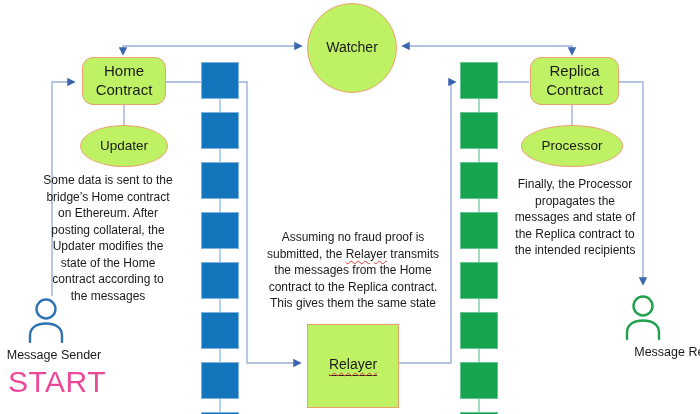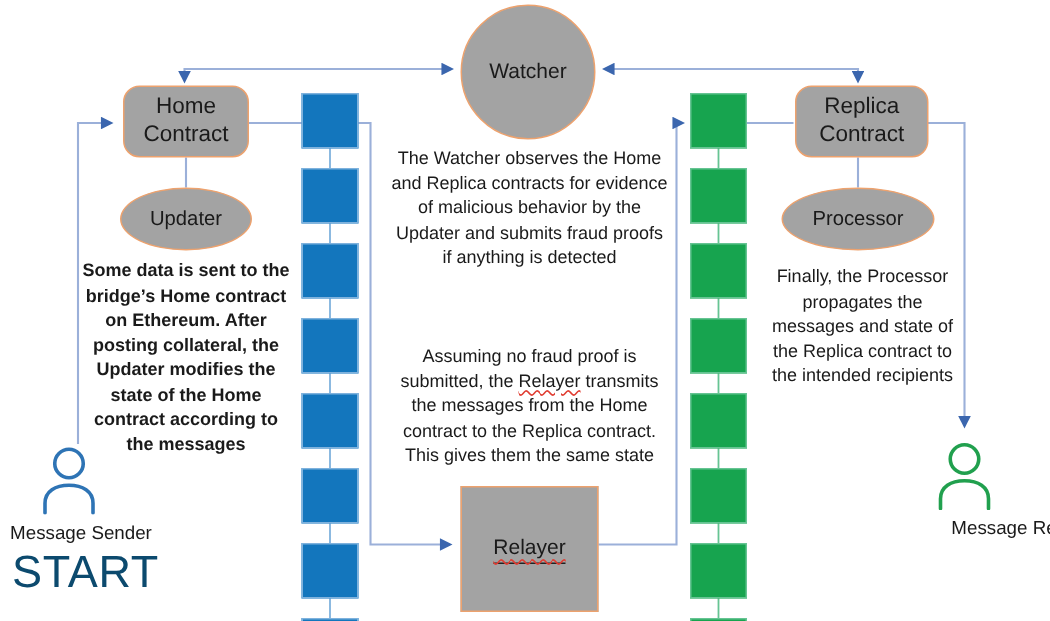--- a/index.html
+++ b/index.html
@@ -13,52 +13,52 @@
   
   .col{position:absolute;top:0;width:38px;height:414px;}
   .col-blue{left:201px;}
   .col-green{left:460px;}
   .block{position:absolute;left:0;width:38px;height:37px;}
   .block-blue{background:#1376bd;border:1px solid #7fb2dd;}
   .block-green{background:#17a44f;border:1px solid #66c493;}
 
   
   .node{
-    position:absolute;background:#a3a3a3;border:1.5px solid #eda26e;
+    position:absolute;background:#bef264;border:1.5px solid #eda26e;
     display:flex;align-items:center;justify-content:center;text-align:center;
     white-space:pre;line-height:1.25;
   }
   .rect{border-radius:11px;font-size:15px;}
   .ellipse{border-radius:50%;font-size:13.5px;align-items:center;}
   #watcher{left:307px;top:3px;width:90px;height:90px;border-radius:50%;font-size:14px;}
   #home-contract{left:82px;top:57px;width:84px;height:48px;}
   #replica-contract{left:530px;top:57px;width:89px;height:48px;}
   #updater{left:80px;top:125px;width:88px;height:42px;}
   #processor{left:521px;top:125px;width:102px;height:42px;}
   #relayer{left:307px;top:324px;width:92px;height:84px;font-size:14px;}
 
   .underline-black{border-bottom:1px solid #222;text-decoration:underline wavy #e03c31 1px;text-underline-offset:3px;padding-bottom:1px;}
   .squiggle{text-decoration:underline wavy #e03c31 1px;text-underline-offset:2px;}
 
   
   .note{
     position:absolute;font-size:12px;line-height:16.5px;text-align:center;
     white-space:pre;color:#1a1a1a;
   }
-  #note-left{left:44px;top:172px;width:160px;font-weight:bold;}
+  #note-left{left:28px;top:172px;width:160px;}
   #note-center-top{left:252px;top:97px;width:202px;}
   #note-center-bottom{left:252px;top:229px;width:202px;}
   #note-right{left:504px;top:176px;width:142px;}
 
   
   .endpoint-label{position:absolute;font-size:12.5px;text-align:center;white-space:pre;}
   #label-sender{left:0px;top:348px;width:108px;}
   #label-receiver{left:589px;top:345px;width:108px;margin-left:43px;}
   .big-status{position:absolute;font-size:30px;letter-spacing:0.5px;white-space:pre;}
-  #start-text{left:8px;top:365px;color:#0c4a6e;}
+  #start-text{left:8px;top:365px;color:#ec4899;}
   #finish-text{left:596px;top:364px;color:#f02317;}
   .person{position:absolute;}
 </style>
 </head>
 <body>
 
 <div id="stage">
 
   <svg class="svg-layer" viewBox="0 0 700 414">
     <defs>
@@ -132,25 +132,20 @@
   </div>
 
   <div class="note" id="note-left">Some data is sent to the
 bridge’s Home contract
 on Ethereum. After
 posting collateral, the
 Updater modifies the
 state of the Home
 contract according to
 the messages</div>
-  <div class="note" id="note-center-top">The Watcher observes the Home
-and Replica contracts for evidence
-of malicious behavior by the
-Updater and submits fraud proofs
-if anything is detected</div>
   <div class="note" id="note-center-bottom"><span>Assuming no fraud proof is
 submitted, the </span><span class="squiggle">Relayer</span><span> transmits
 the messages from the Home
 contract to the Replica contract.
 This gives them the same state</span></div>
   <div class="note" id="note-right">Finally, the Processor
 propagates the
 messages and state of
 the Replica contract to
 the intended recipients</div>

